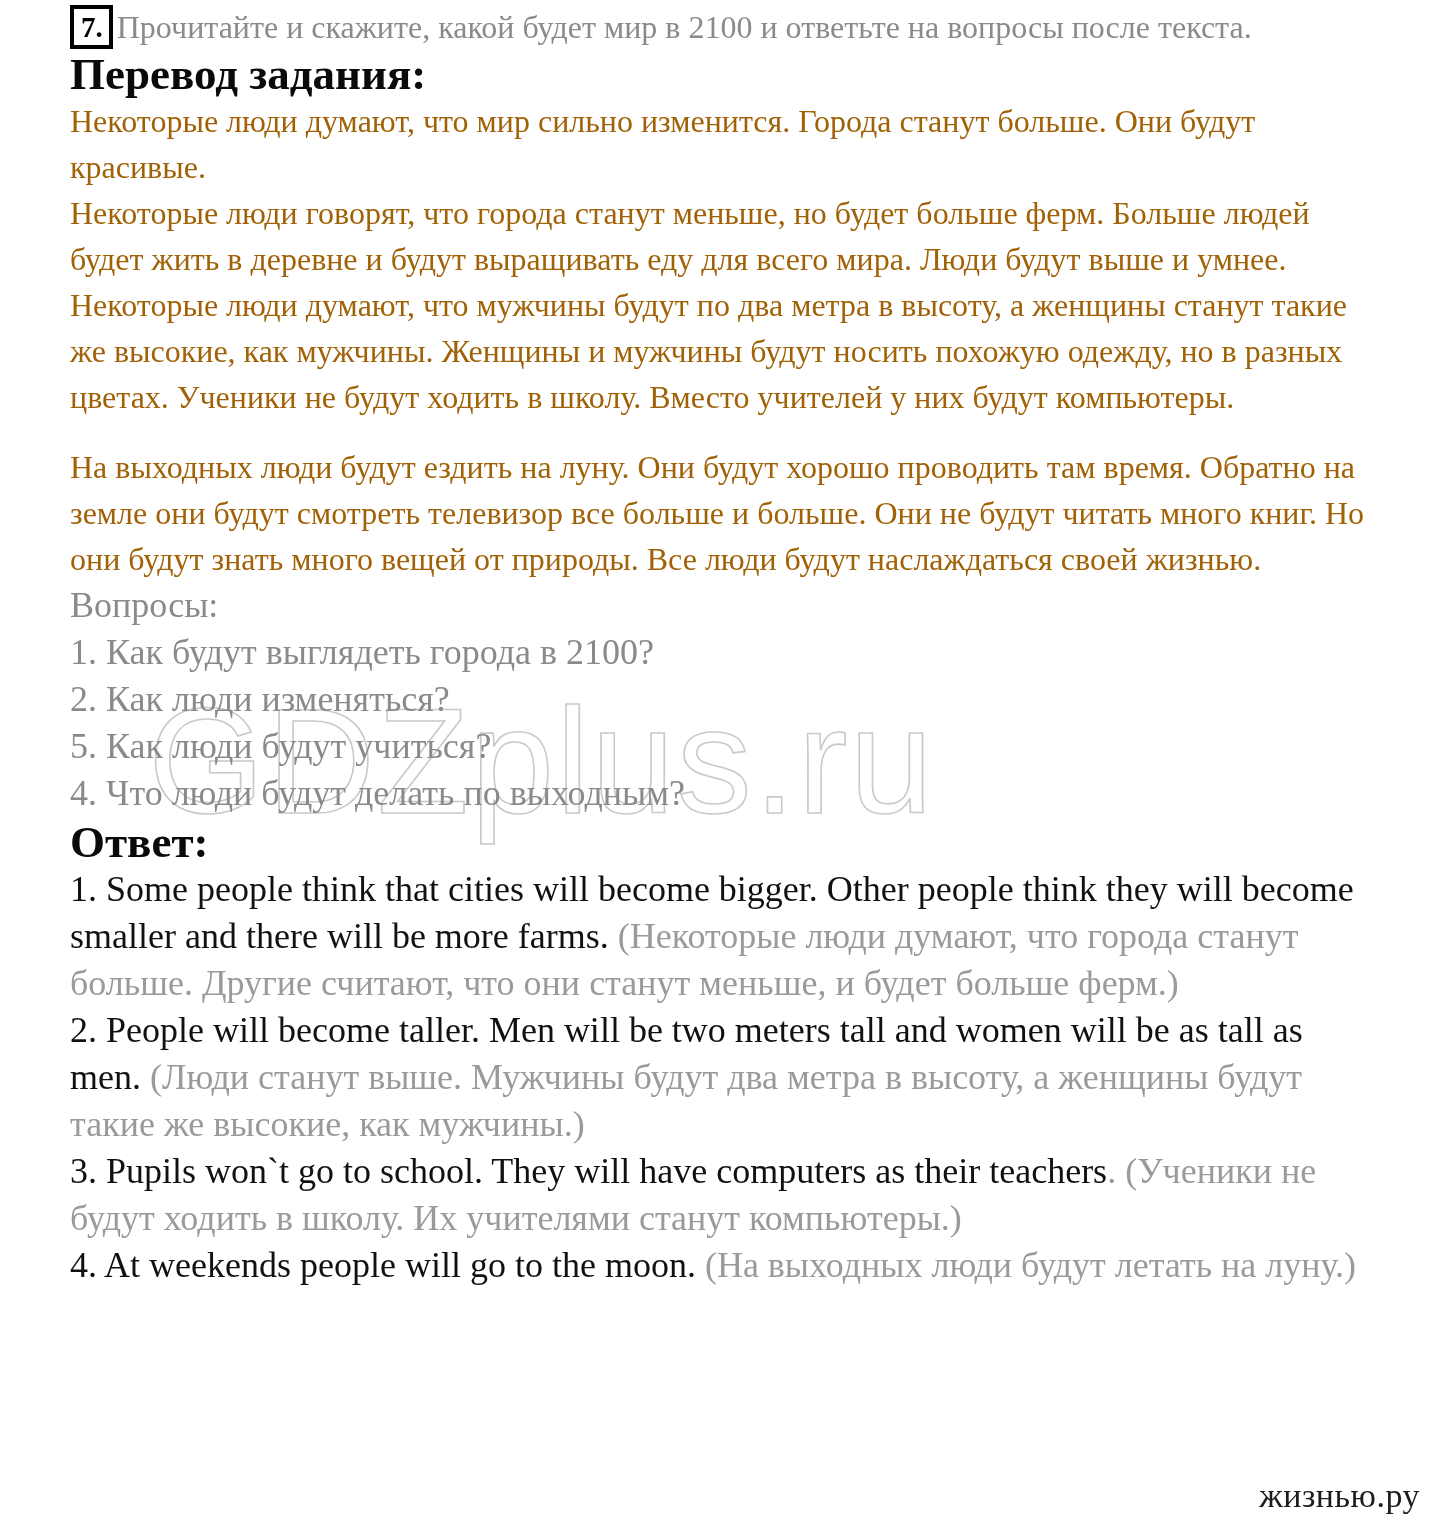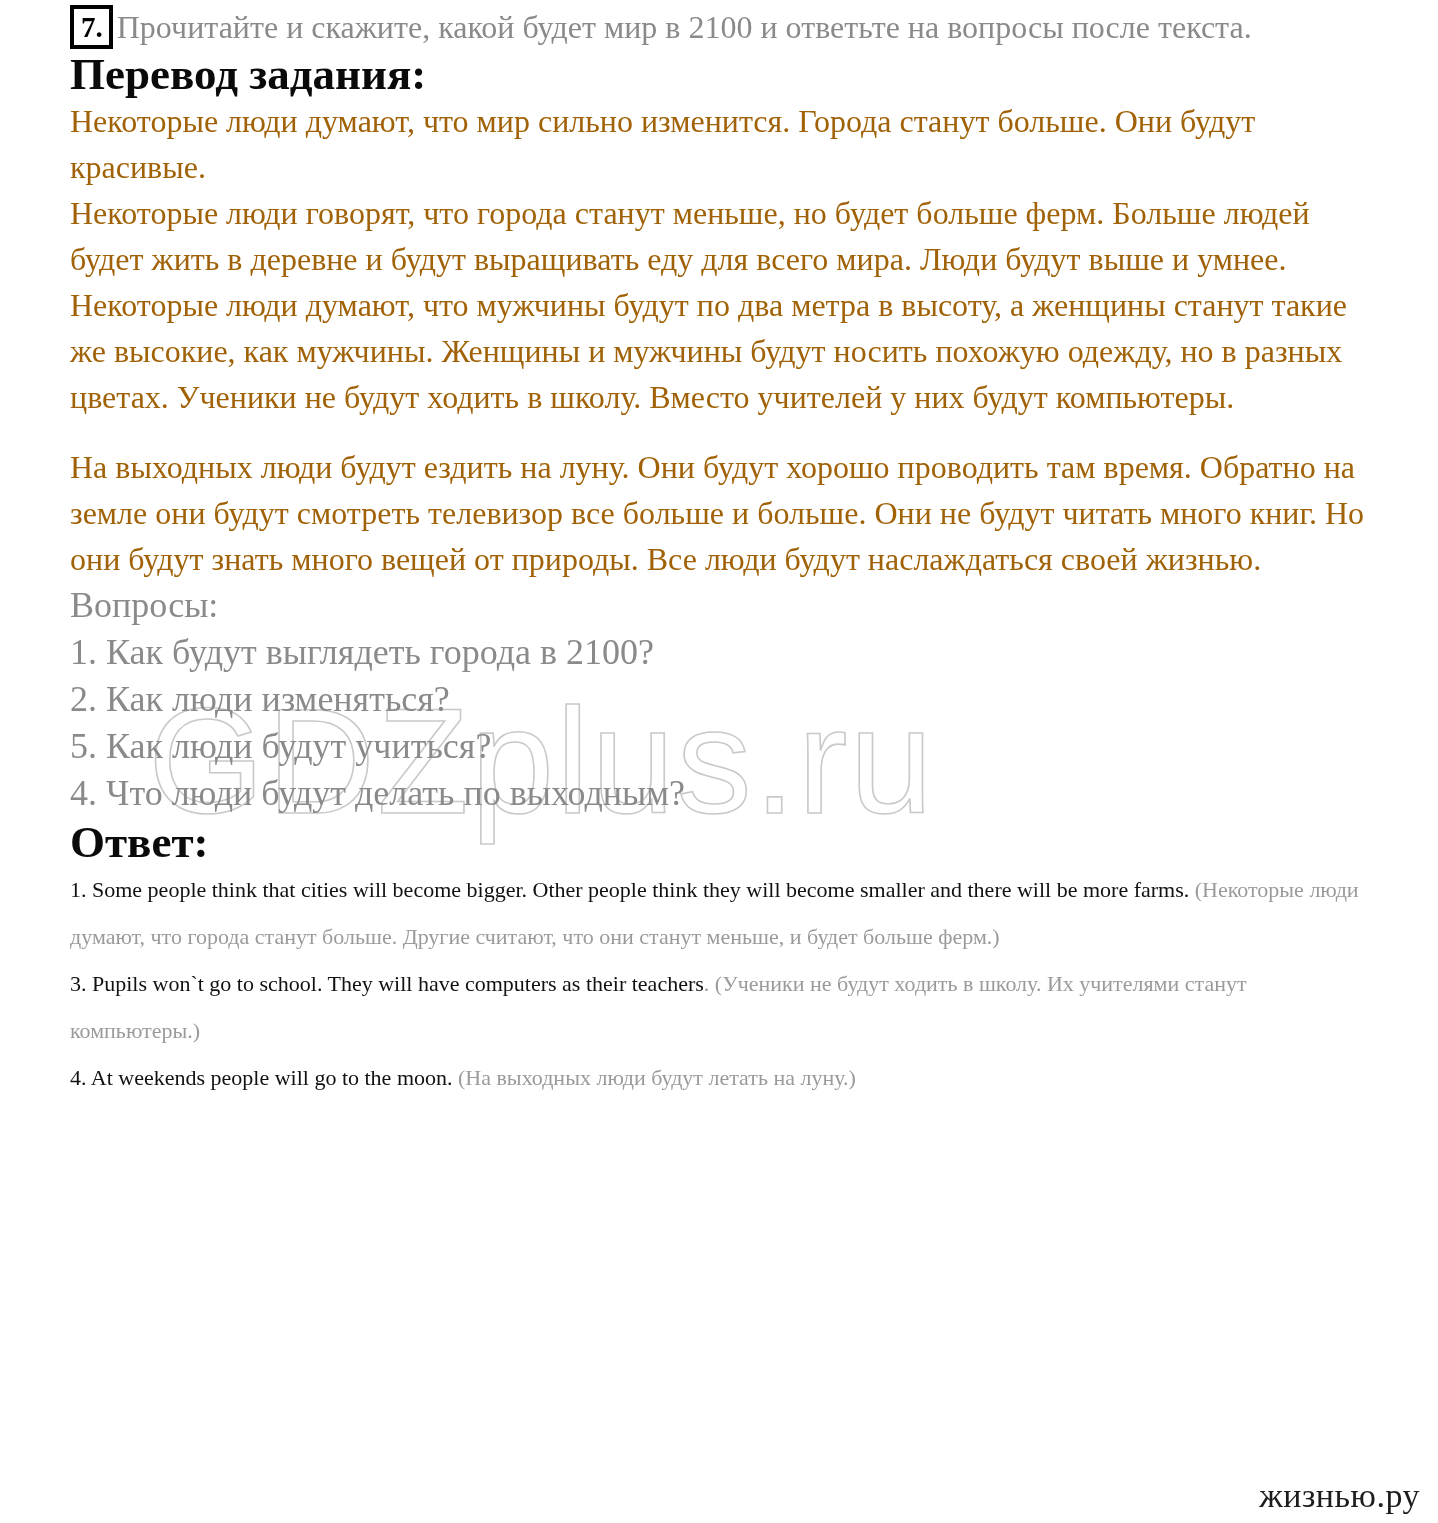--- a/index.html
+++ b/index.html
@@ -106,21 +106,21 @@
   }
 
   p.q-line {
     font-size: 36px;
     line-height: 47px;
     color: #8a8a8a;
     margin: 0;
   }
 
   p.answer {
-    font-size: 22px;
+    font-size: 36px;
     line-height: 47px;
     margin: 0;
     color: #8a8a8a;
   }
   p.answer .en {
     color: #111111;
   }
   p.answer .ru {
     color: #9a9a9a;
   }
@@ -148,20 +148,21 @@
 
     <p class="q-line">Вопросы:</p>
     <p class="q-line">1. Как будут выглядеть города в 2100?</p>
     <p class="q-line">2. Как люди изменяться?</p>
     <p class="q-line">5. Как люди будут учиться?</p>
     <p class="q-line">4. Что люди будут делать по выходным?</p>
 
     <p class="heading">Ответ:</p>
 
     <p class="answer"><span class="en">1. Some people think that cities will become bigger. Other people think they will become smaller and there will be more farms.</span><span class="ru"> (Некоторые люди думают, что города станут больше. Другие считают, что они станут меньше, и будет больше ферм.)</span></p>
+    <p class="answer"><span class="en">2. People will become taller. Men will be two meters tall and women will be as tall as men.</span><span class="ru"> (Люди станут выше. Мужчины будут два метра в высоту, а женщины будут такие же высокие, как мужчины.)</span></p>
     <p class="answer"><span class="en">3. Pupils won`t go to school. They will have computers as their teachers</span><span class="ru">. (Ученики не будут ходить в школу. Их учителями станут компьютеры.)</span></p>
     <p class="answer"><span class="en">4. At weekends people will go to the moon.</span><span class="ru"> (На выходных люди будут летать на луну.)</span></p>
 
   </div>
 
   <div id="footer-mark">жизнью.ру</div>
 
 </div>
 
 </body></html>

